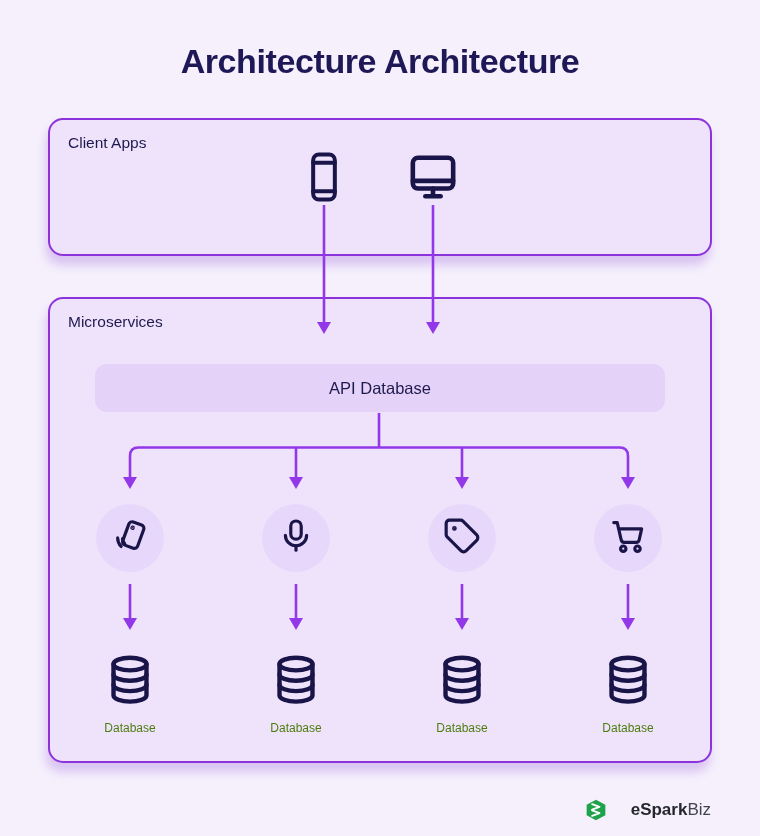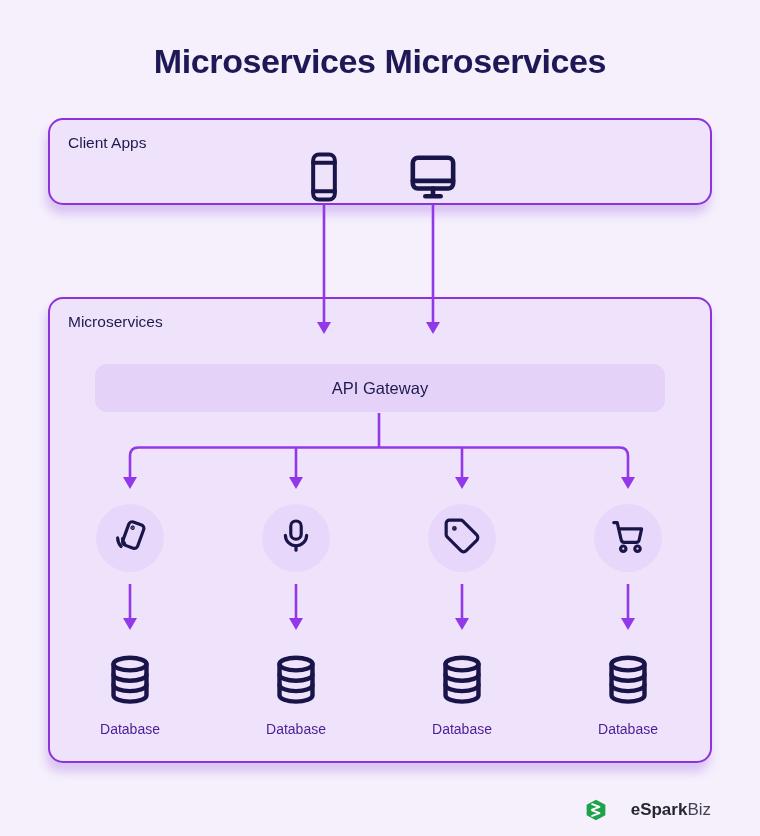--- a/index.html
+++ b/index.html
@@ -12,60 +12,60 @@
     position:absolute; top:42px; left:0; width:760px;
     text-align:center; font-size:34px; font-weight:800;
     color:#1E1956; letter-spacing:-0.4px;
   }
   .box {
     position:absolute; left:48px; width:664px; box-sizing:border-box;
     background:#EFE3FC; border:2px solid #8D33DB; border-radius:15px;
     box-shadow:-2px 9px 10px rgba(154,94,219,0.30);
     z-index:1;
   }
-  .client-box { top:118px; height:87px; }
+  .client-box { top:118px; height:138px; }
   .ms-box { top:297px; height:466px;padding-left:33px; }
   .box-label {
     position:absolute; top:14px; left:18px;
     font-size:15.5px; color:#1E1A4E;
   }
   .api-bar {
     position:absolute; left:95px; top:364px; width:570px; height:48px;
     background:#E5D2F8; border-radius:12px;
     display:flex; align-items:center; justify-content:center;
     font-size:16.5px; color:#1E1A4E; z-index:2;
   }
   .device-icon { position:absolute; z-index:5; }
   .service-circle {
     position:absolute; top:504px; width:68px; height:68px; border-radius:50%;
     background:#E7D7FA; display:flex; align-items:center; justify-content:center;
     z-index:3;
   }
   .db-icon { position:absolute; top:654px; z-index:3; }
   .db-label {
     position:absolute; top:721px; width:120px; text-align:center;
-    font-size:14px; color:#4c1d95; z-index:3;
+    font-size:12px; color:#4d7c0f; z-index:3;
   }
   .overlay {
     position:absolute; left:0; top:0; z-index:4; pointer-events:none;
   }
   .logo {
     position:absolute; right:49px; bottom:15px;
     display:flex; align-items:center; gap:24px; z-index:5;
   }
   .logo-text { font-size:17px; color:#26262E; }
   .logo-bold { font-weight:700; color:#26262E; }
   .logo-light { font-weight:400; color:#44444E; }
 </style>
 </head>
 <body>
 
 <div class="canvas">
 
-  <div class="title">Microservices Microservices</div>
+  <div class="title">Architecture Architecture</div>
 
   <div class="box client-box">
     <div class="box-label">Client Apps</div>
   </div>
 
   <div class="device-icon" style="left:304px; top:151px;">
     <svg width="40" height="52" viewBox="0 0 24 31" fill="none" stroke="#1A1548" stroke-width="2.4" stroke-linecap="round" stroke-linejoin="round">
       <rect x="5.5" y="2" width="13" height="27" rx="3.4"></rect>
       <line x1="5.5" y1="7" x2="18.5" y2="7"></line>
       <line x1="5.5" y1="24" x2="18.5" y2="24"></line>
@@ -78,21 +78,21 @@
       <line x1="13" y1="18.5" x2="13" y2="22"></line>
       <line x1="9" y1="22.5" x2="17" y2="22.5"></line>
     </svg>
   </div>
 
   <div class="box ms-box">
     <div class="box-label">Microservices</div>
   </div>
 
   <div class="api-bar">
-    <span>API Gateway</span>
+    <span>API Database</span>
   </div>
 
   <svg class="overlay" width="760" height="836" viewBox="0 0 760 836">
     <g stroke="#9238E8" stroke-width="2.6" fill="none">
 
       <line x1="324" y1="205" x2="324" y2="322"></line>
       <line x1="433" y1="205" x2="433" y2="322"></line>
 
       <line x1="379" y1="413" x2="379" y2="448"></line>
 

